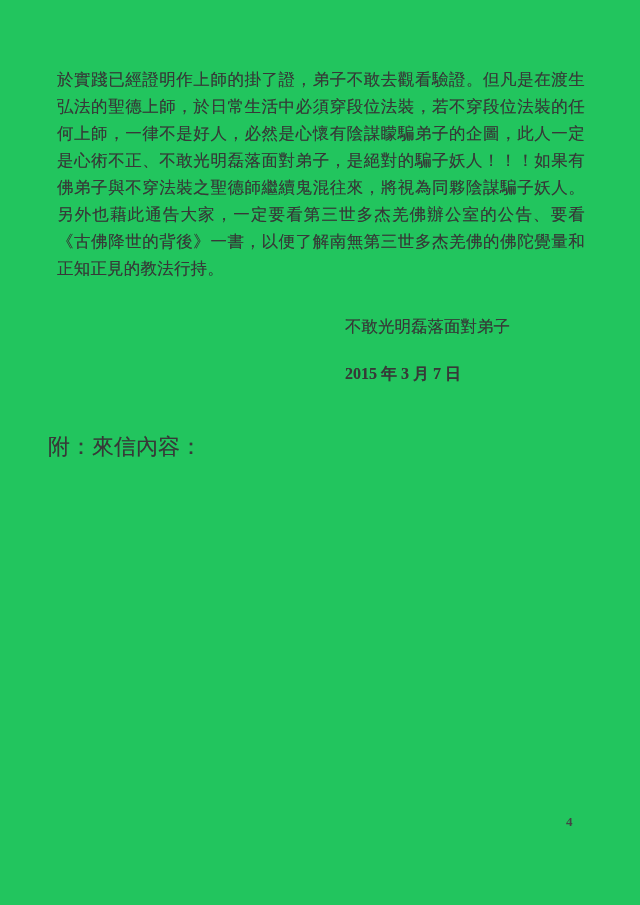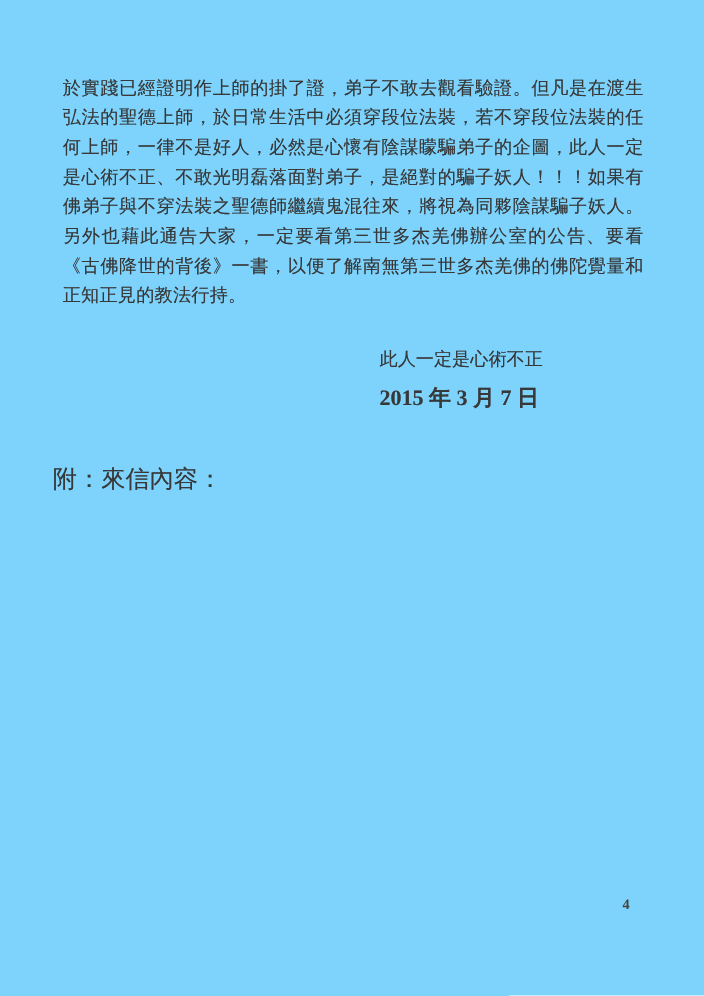--- a/index.html
+++ b/index.html
@@ -4,21 +4,21 @@
 <style>
   html, body {
     margin: 0;
     padding: 0;
     background: #ffffff;
   }
   .page {
     position: relative;
     width: 640px;
     height: 905px;
-    background: #7dd3fc;
+    background: #22c55e;
     overflow: hidden;
     font-family: "Liberation Serif", "DejaVu Serif", serif;
     color: #383838;
   }
   .letter-body {
     position: absolute;
     top: 66px;
     left: 57px;
     width: 528px;
   }
@@ -36,22 +36,22 @@
   .signature-block {
     margin-top: 31px;
     margin-left: 288px;
   }
   .signature-line {
     font-size: 16.5px;
     line-height: 27px;
     text-shadow: 0 0 0.5px rgba(40,40,40,0.45);
   }
   .date-line {
-    margin-top: 9px;
-    font-size: 20px;
+    margin-top: 20px;
+    font-size: 16px;
     line-height: 27px;
     font-weight: 600;
     text-shadow: 0 0 0.4px rgba(40,40,40,0.4);
   }
   .attachment-line {
     margin-top: 46px;
     margin-left: -9px;
     font-size: 22px;
     line-height: 27px;
     text-shadow: 0 0 0.5px rgba(40,40,40,0.45);
@@ -66,21 +66,21 @@
   }
 </style>
 </head>
 <body>
 
 <div class="page">
   <div class="letter-body">
     <p class="para">於實踐已經證明作上師的掛了證，弟子不敢去觀看驗證。但凡是在渡生弘法的聖德上師，於日常生活中必須穿段位法裝，若不穿段位法裝的任何上師，一律不是好人，必然是心懷有陰謀矇騙弟子的企圖，此人一定是心術不正、不敢光明磊落面對弟子，是絕對的騙子妖人！！！如果有佛弟子與不穿法裝之聖德師繼續鬼混往來，將視為同夥陰謀騙子妖人。另外也藉此通告大家，一定要看第三世多杰羌佛辦公室的公告、要看《古佛降世的背後》一書，以便了解南無第三世多杰羌佛的佛陀覺量和正知正見的教法行持。</p>
 
     <div class="signature-block">
-      <div class="signature-line">此人一定是心術不正</div>
+      <div class="signature-line">不敢光明磊落面對弟子</div>
       <div class="date-line">2015 年 3 月 7 日</div>
     </div>
 
     <div class="attachment-line">附：來信內容：</div>
   </div>
 
   <div class="page-number">4</div>
 </div>
 
 </body></html>

